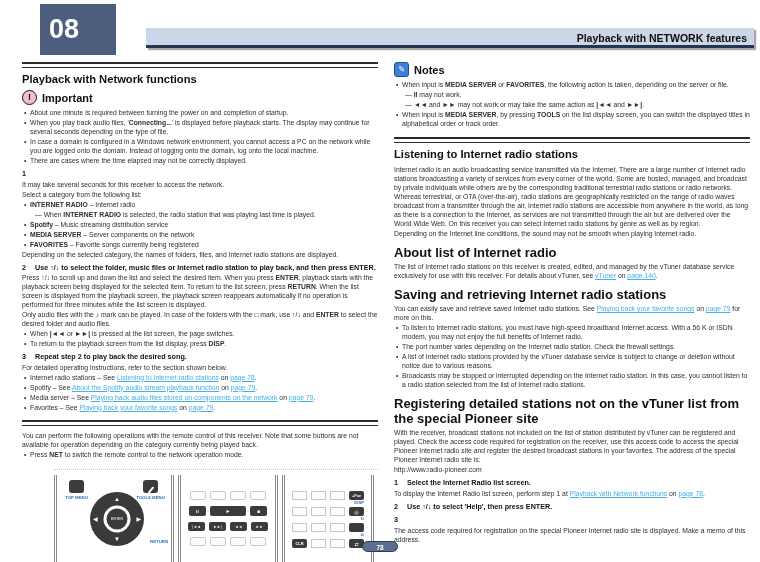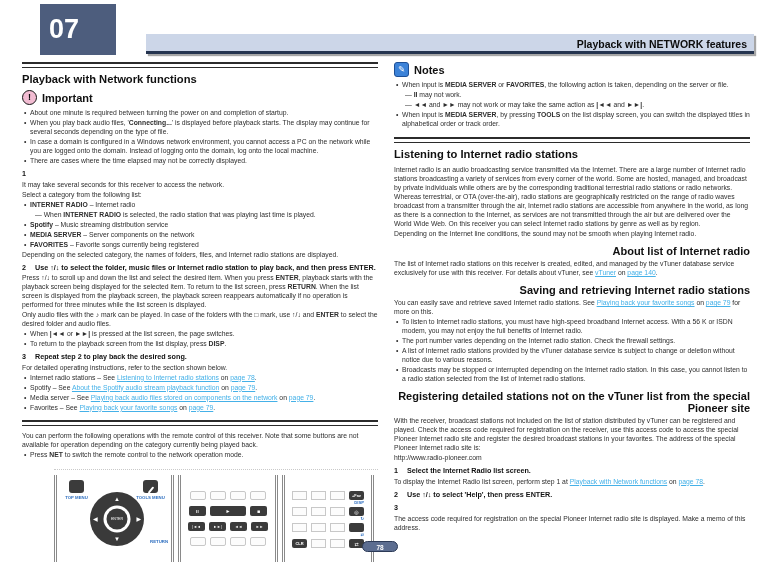--- a/index.html
+++ b/index.html
@@ -6,33 +6,33 @@
   body{
     width:760px;height:562px;position:relative;background:#ffffff;
     font-family:"Liberation Sans","DejaVu Sans",sans-serif;color:#2e2e2e;
     -webkit-font-smoothing:antialiased;overflow:hidden;
   }
   .page{position:absolute;inset:0;}
 
   
   .chapter-box{position:absolute;left:40px;top:4px;width:76px;height:51px;background:#4d5d7d;
     color:#fff;font-size:27px;font-weight:bold;line-height:51px;padding-left:9px;box-sizing:border-box;}
-  .banner{position:absolute;left:146px;top:34px;width:608px;height:20px;background:#ccd6e8;
+  .banner{position:absolute;left:146px;top:28px;width:608px;height:20px;background:#ccd6e8;
     border-bottom:3px solid #25344f;box-shadow:2px 2px 1px rgba(0,0,0,.35);
     font-size:10.5px;font-weight:bold;color:#0d0d0d;text-align:right;line-height:20px;
     padding-right:7px;box-sizing:border-box;}
 
   
   .col{position:absolute;top:62px;width:356px;}
   .col.left{left:22px;}
   .col.right{left:394px;}
 
   .rule{height:3px;border-top:2px solid #2b2b2b;border-bottom:1px solid #2b2b2b;margin:0 0 5px;}
   .sect{font-size:11.2px;font-weight:bold;color:#101010;margin:0 0 5px;}
-  .subh{font-size:11px;font-weight:bold;color:#101010;margin:7px 0 2px;text-align:right;}
+  .subh{font-size:13px;font-weight:bold;color:#101010;margin:7px 0 2px;}
 
   .p{font-size:6.8px;line-height:9px;margin:0 0 1px;}
   .bullet{position:relative;padding-left:8px;}
   .bullet::before{content:"•";position:absolute;left:2px;top:0;}
   .dash{padding-left:13px;}
   .dash2{padding-left:11px;}
 
   .step{display:flex;gap:9px;font-weight:bold;font-size:7.2px;line-height:9.5px;margin:4px 0 1px;color:#111;}
   .stepnum{flex:0 0 auto;}
 
@@ -95,21 +95,21 @@
   .pagebadge{position:absolute;left:362px;top:541px;width:36px;height:11px;background:#5c6d90;
     border:1px solid #2c3a57;border-radius:6px;color:#fff;font-size:6.5px;font-weight:bold;
     text-align:center;line-height:11px;box-sizing:border-box;}
 </style>
 </head>
 <body>
 
 <div class="page">
 
   <div class="chapter-box">
-    <span>07</span>
+    <span>08</span>
   </div>
   <div class="banner">
     <span>Playback with NETWORK features</span>
   </div>
 
   <div class="col left">
     <div class="rule"></div>
     <div class="sect">Playback with Network functions</div>
 
     <div class="noterow">

